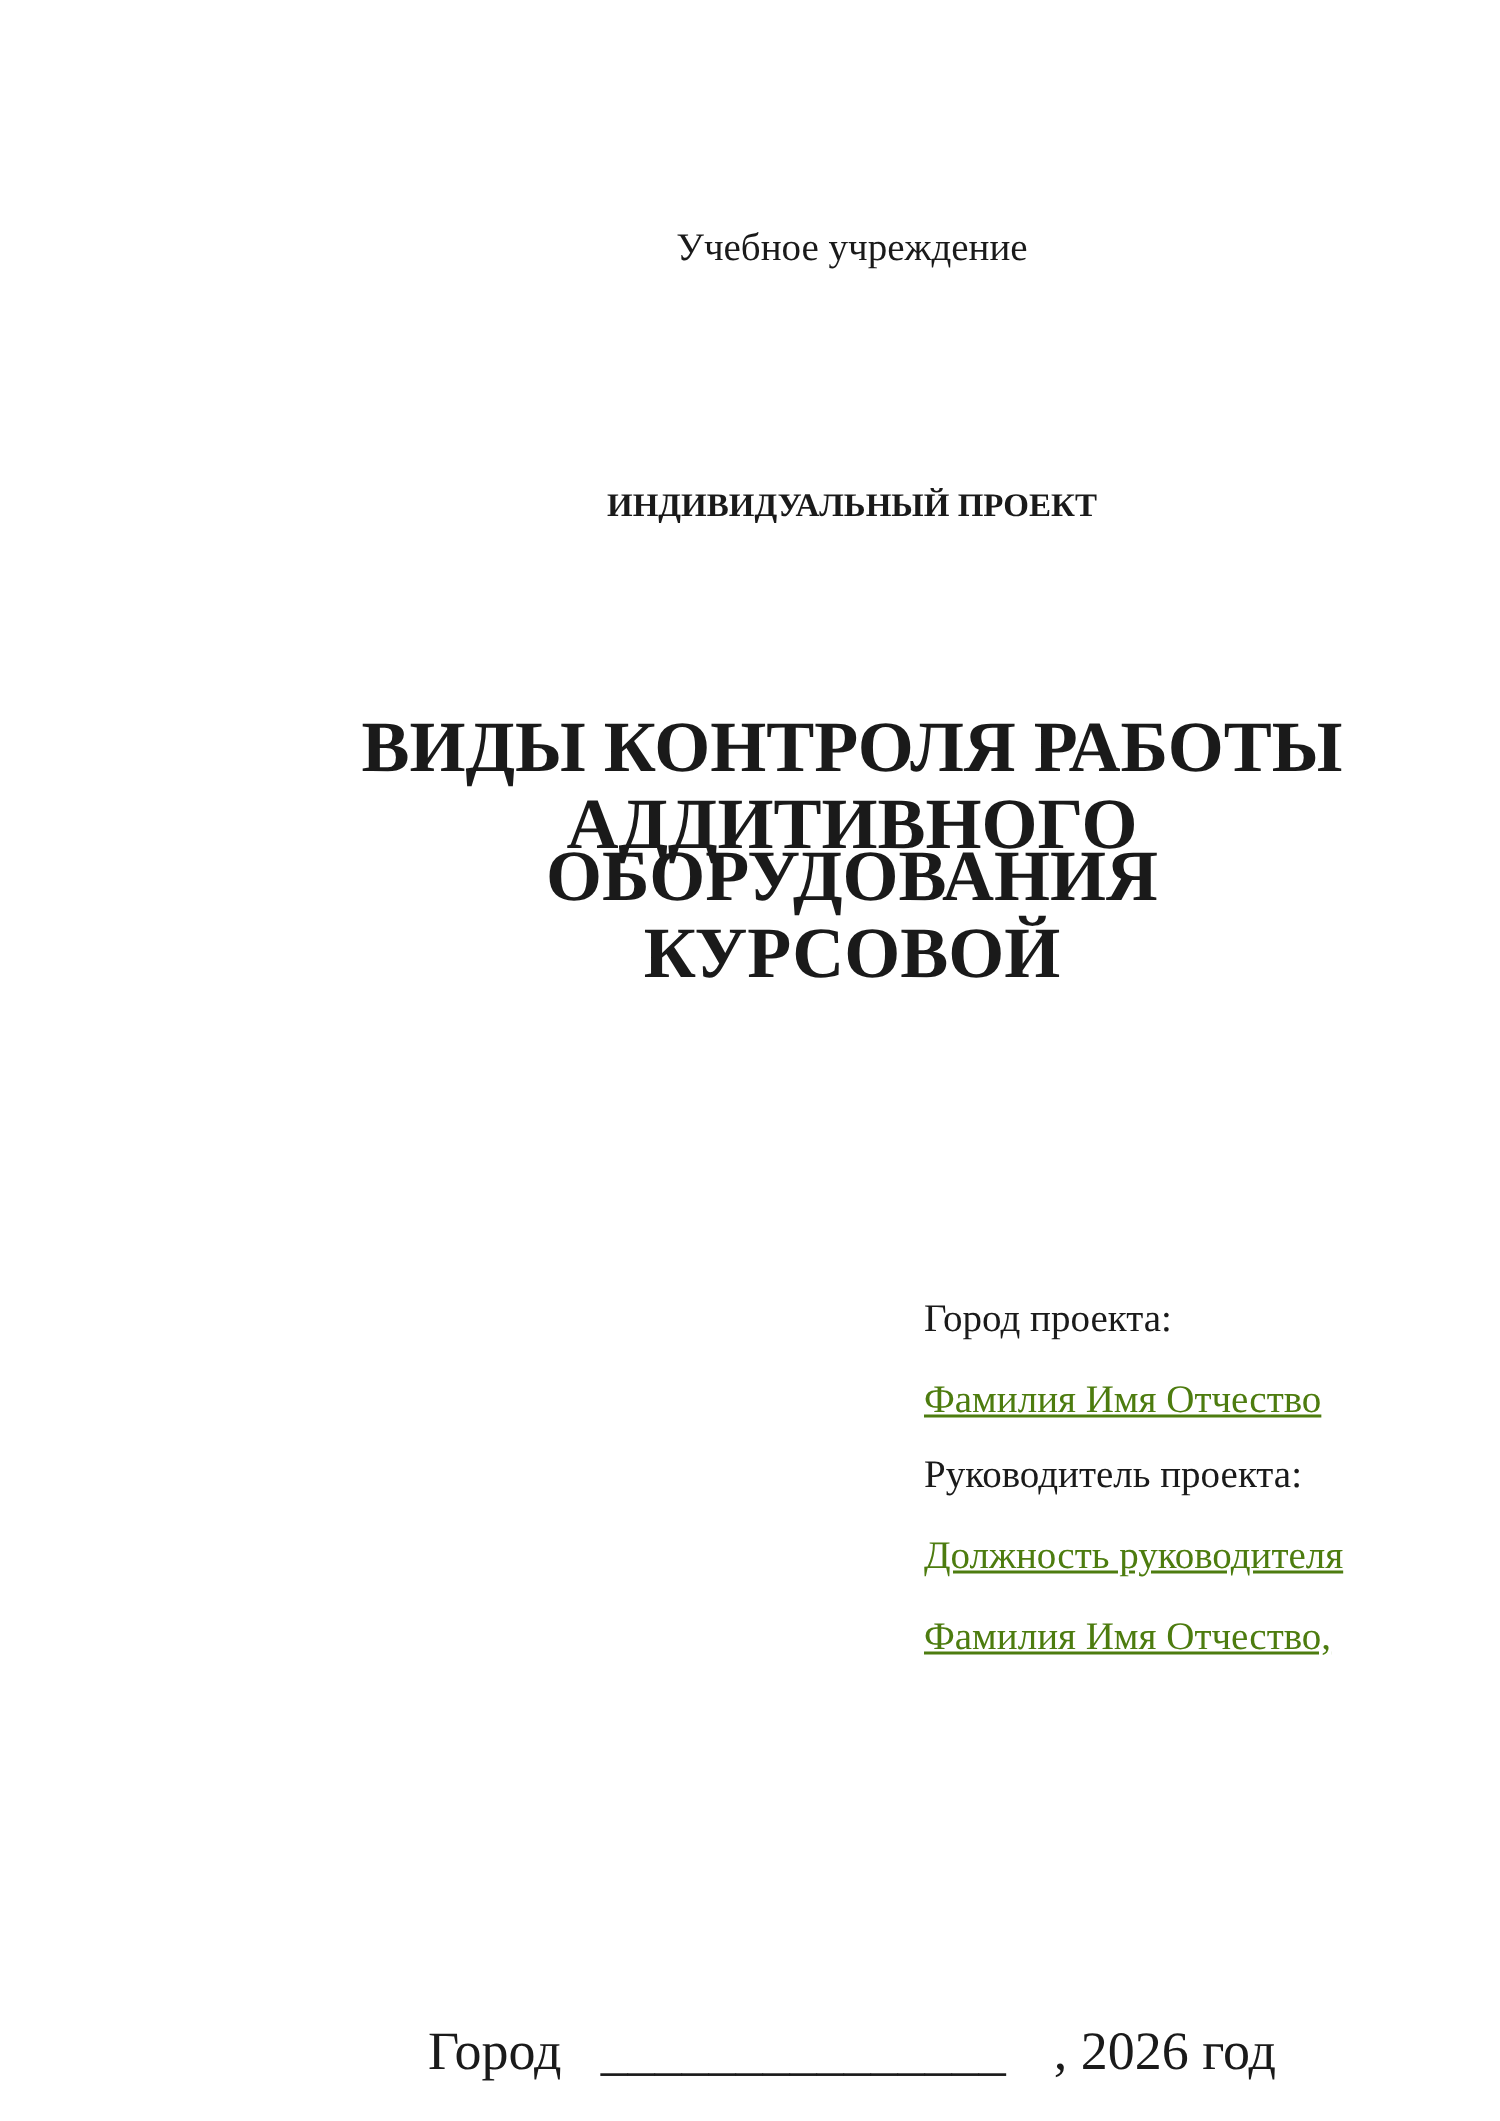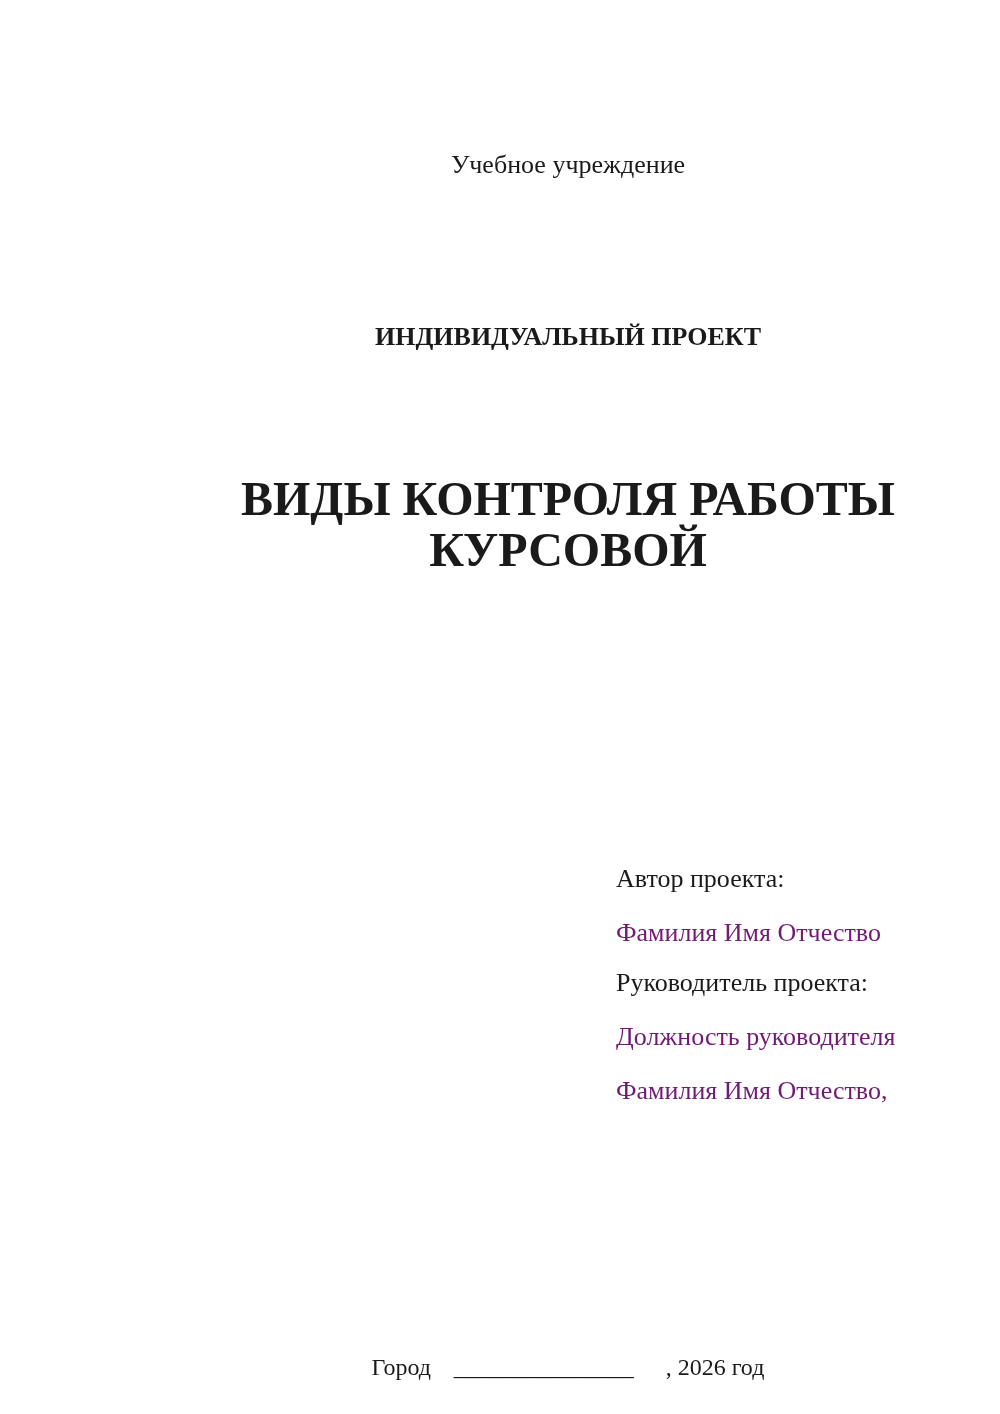--- a/index.html
+++ b/index.html
@@ -24,66 +24,67 @@
     right: 64px;
     text-align: center;
   }
   .institution {
     top: 86px;
     font-size: 26px;
     line-height: 30px;
   }
   .project-type {
     top: 258px;
-    font-size: 26px;
+    font-size: 22px;
     line-height: 30px;
     font-weight: bold;
     font-family: Liberation Serif, serif;
   }
   .main-title {
     top: 401px;
     font-size: 48px;
     line-height: 35px;
     font-weight: bold;
   }
   .main-title .title-line { display: block; }
   .credits {
     position: absolute;
     left: 536px;
     font-size: 26px;
     line-height: 38px;
     text-align: left;
   }
   .credits-author { top: 780px; }
   .credits-supervisor { top: 884px; }
-  .muted { color: #701a75; }
+  .muted { color: #4d7c0f; text-decoration: underline; }
   .footer-line {
     top: 1288px;
-    font-size: 24px;
+    font-size: 36px;
     line-height: 30px;
     white-space: nowrap;
   }
   .blank { margin-left: 0.28em; letter-spacing: 0; }
 </style>
 </head>
 <body>
 
 <div class="page">
 
   <div class="centered institution">Учебное учреждение</div>
 
   <div class="centered project-type">ИНДИВИДУАЛЬНЫЙ ПРОЕКТ</div>
 
   <div class="centered main-title">
     <span class="title-line">ВИДЫ КОНТРОЛЯ РАБОТЫ</span>
+    <span class="title-line">АДДИТИВНОГО ОБОРУДОВАНИЯ</span>
     <span class="title-line">КУРСОВОЙ</span>
   </div>
 
   <div class="credits credits-author">
-    <div>Автор проекта:</div>
+    <div>Город проекта:</div>
     <div class="muted">Фамилия Имя Отчество</div>
   </div>
 
   <div class="credits credits-supervisor">
     <div>Руководитель проекта:</div>
     <div class="muted">Должность руководителя</div>
     <div class="muted">Фамилия Имя Отчество,</div>
   </div>
 
   <div class="centered footer-line">

